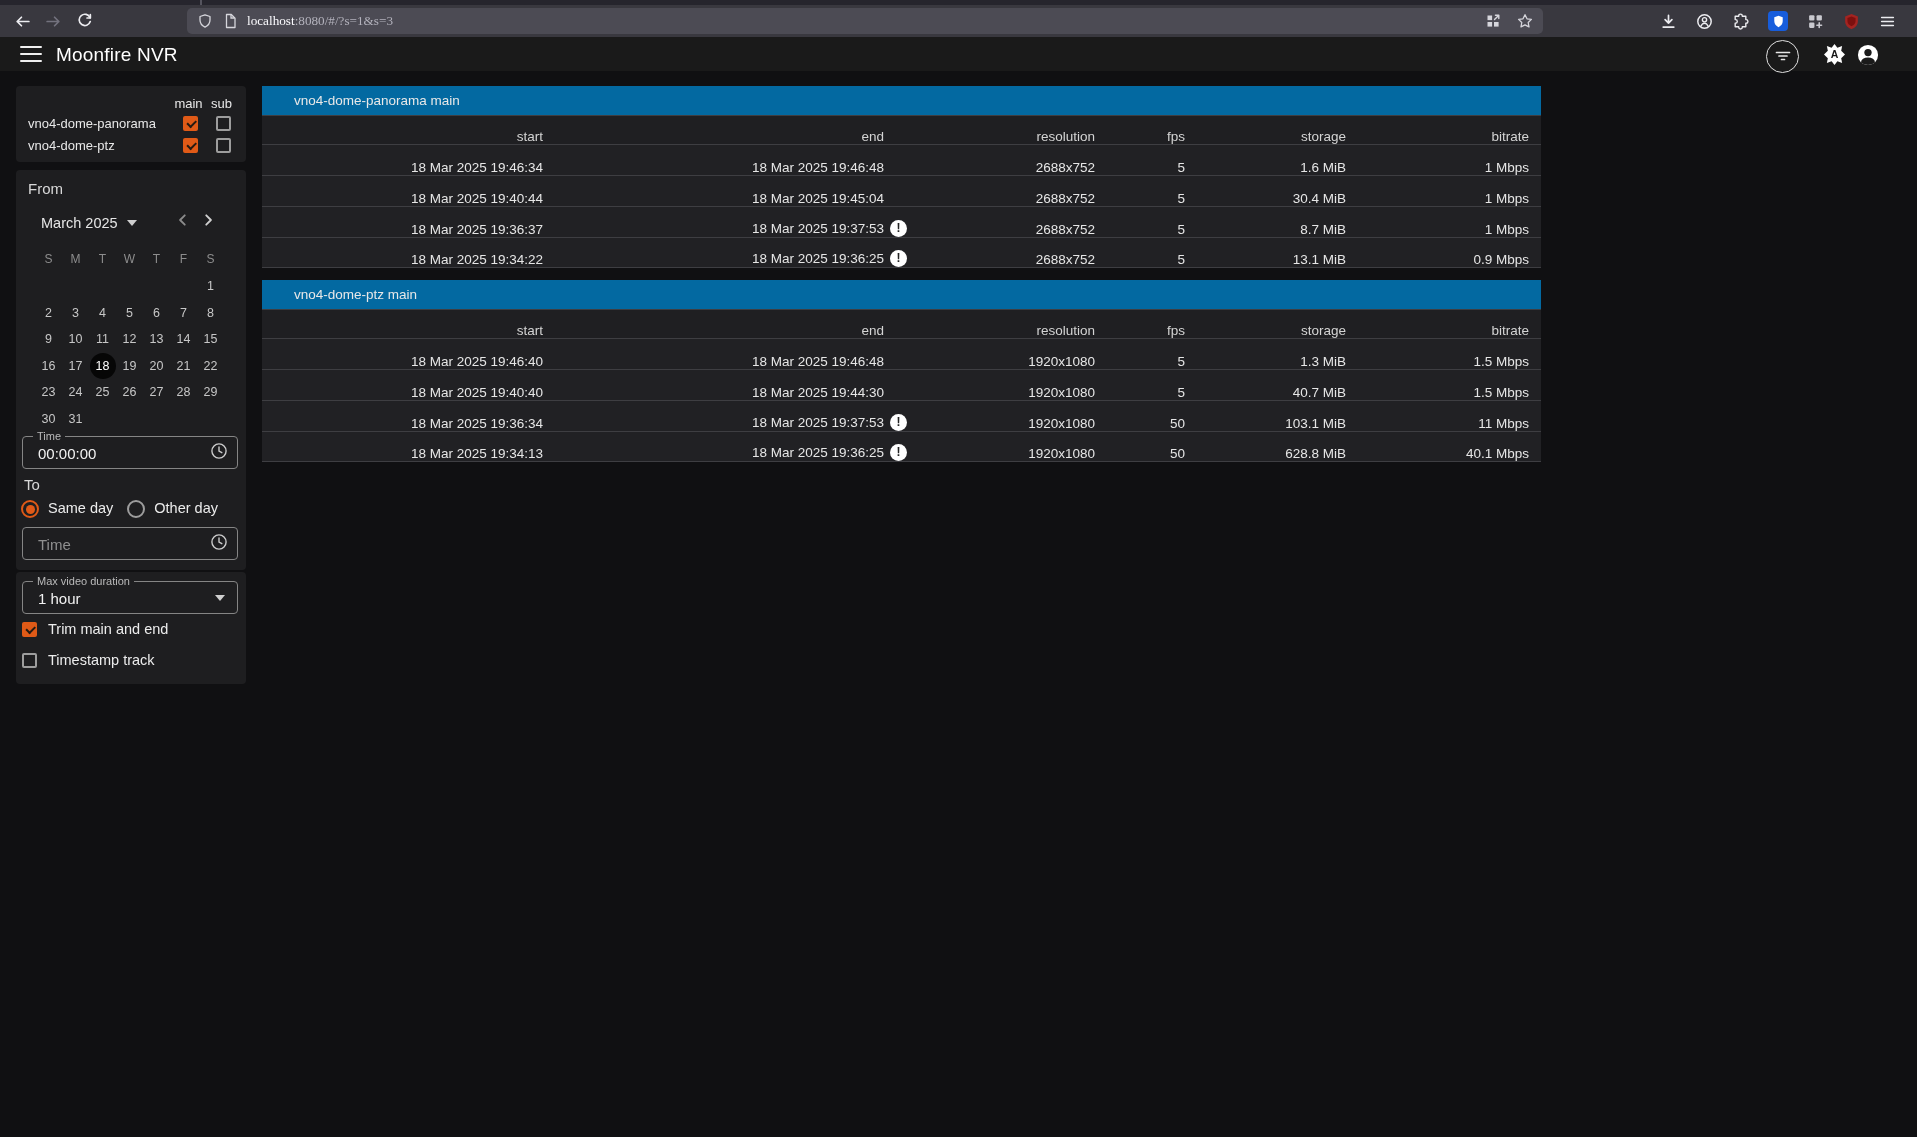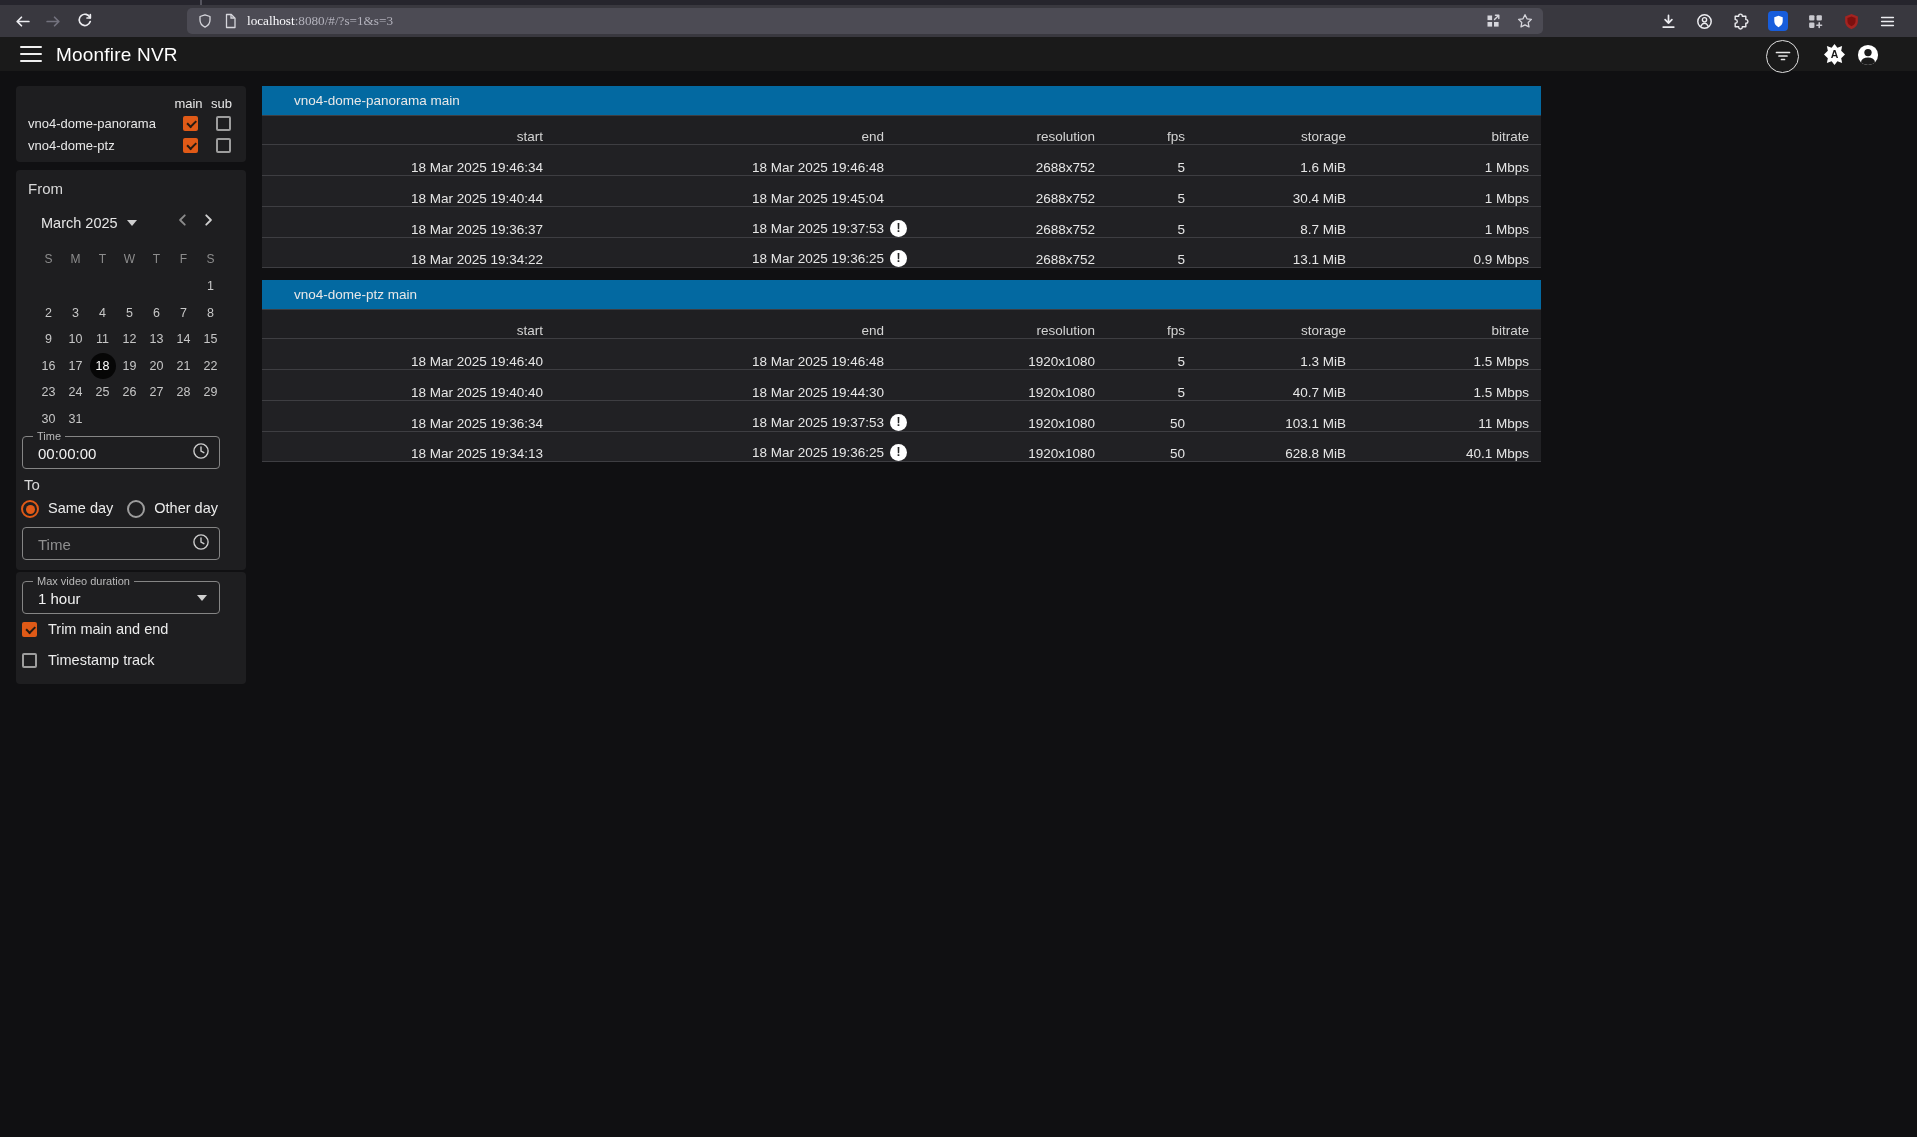--- a/index.html
+++ b/index.html
@@ -50,21 +50,21 @@
   .caret-down{width:0;height:0;border-left:5px solid transparent;border-right:5px solid transparent;border-top:6px solid #cfcfcf;display:inline-block;margin-left:9px;}
   .chev{position:absolute;top:43px;width:14px;height:14px;cursor:pointer;}
   .chev-prev{left:160px;}
   .chev-next{left:185px;}
   .weekdays{position:absolute;left:19px;top:82px;display:flex;}
   .wd{width:27px;text-align:center;font-size:12px;color:#8d8d8d;}
   .cal-grid{position:absolute;left:19px;top:103px;}
   .cal-row{display:flex;height:26.5px;}
   .day{width:27px;height:26.5px;display:flex;align-items:center;justify-content:center;font-size:12.5px;color:#c7c7c7;border-radius:50%;cursor:pointer;}
   .day.sel{background:#060606;color:#fff;width:26px;height:26px;margin:0 .5px;}
-  .field{position:absolute;left:6px;width:198px;height:33px;border:1px solid #858585;border-radius:4px;cursor:text;}
+  .field{position:absolute;left:6px;width:216px;height:33px;border:1px solid #858585;border-radius:4px;cursor:text;}
   .tf1{top:266px;}
   .tf2{top:357px;}
   .field-label{position:absolute;top:-7px;left:10px;font-size:11px;color:#bababa;background:#1e1e20;padding:0 4px;line-height:12px;}
   .field-value{position:absolute;left:15px;top:50%;transform:translateY(-50%);font-size:15px;color:#f2f2f2;}
   .field-placeholder{position:absolute;left:15px;top:50%;transform:translateY(-50%);font-size:15px;color:#8f8f8f;}
   .field .clock{position:absolute;right:9px;top:50%;transform:translateY(-50%);}
   .lbl-to{left:8px;top:306px;}
   .radio-row{position:absolute;left:5px;top:330px;display:flex;align-items:flex-start;}
   .radio{width:18px;height:18px;border:2px solid #9d9d9d;border-radius:50%;display:flex;align-items:center;justify-content:center;cursor:pointer;flex:none;}
   .radio.checked{border-color:var(--accent);}

